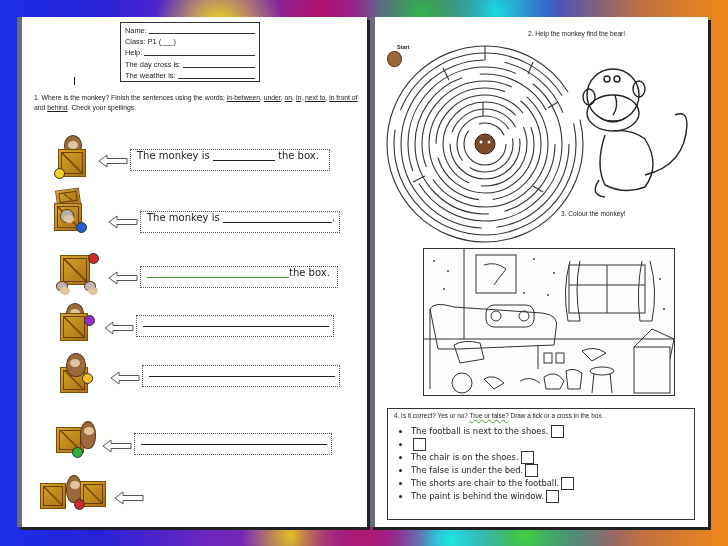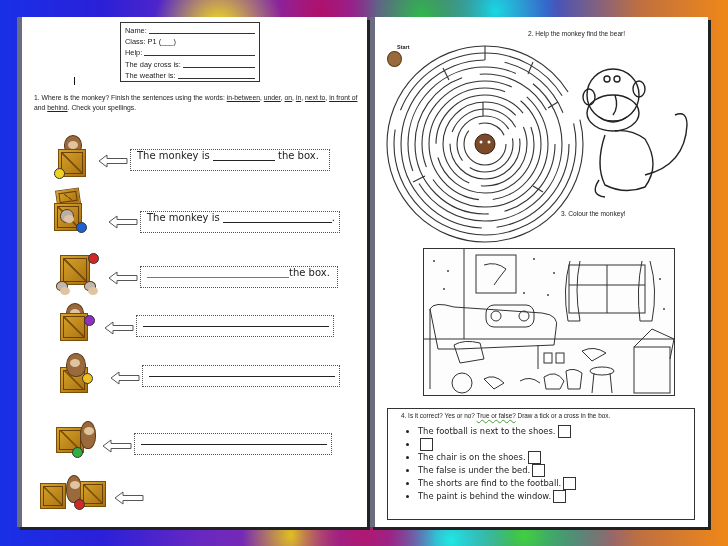--- a/index.html
+++ b/index.html
@@ -42,21 +42,21 @@
   .blank.green{border-bottom:1.5px solid #4a9a3a;}
 
   .q2-title{position:absolute;left:153px;top:13px;font-size:6.6px;color:#222;}
   .start-label{position:absolute;left:22px;top:27px;font-size:5.5px;font-weight:bold;color:#222;}
   .maze{position:absolute;left:8px;top:25px;width:205px;height:205px;}
   .big-monkey{position:absolute;left:200px;top:38px;width:120px;height:150px;}
   .q3-title{position:absolute;left:186px;top:193px;font-size:6.6px;color:#222;}
 
   .room{position:absolute;left:48px;top:231px;width:252px;height:148px;border:1.5px solid #333;box-sizing:border-box;background:#fdfdfd;overflow:hidden;}
 
-  .q4{position:absolute;left:12px;top:391px;width:308px;height:112px;border:1.5px solid #333;box-sizing:border-box;padding:3px 13px;}
+  .q4{position:absolute;left:12px;top:391px;width:308px;height:112px;border:1.5px solid #333;box-sizing:border-box;padding:3px 6px;}
   .q4-title{font-size:6.4px;color:#222;white-space:nowrap;}
   .q4-title .tf{text-decoration:underline wavy #4a9a3a;}
   .q4 ul{margin:6px 0 0 0;padding-left:17px;font-family:"DejaVu Sans",sans-serif;font-size:8.4px;line-height:12.8px;color:#222;}
   .q4 li{white-space:nowrap;}
   .tick-box{display:inline-block;width:11px;height:11px;border:1px solid #333;vertical-align:middle;margin-left:2px;}
 </style>
 </head>
 <body>
 
 <div class="page left">
@@ -295,17 +295,17 @@
     <div class="q4-title">
       <span>4. Is it correct? Yes or no?</span>
       <span class="tf">True or false?</span>
       <span>Draw a tick or a cross in the box.</span>
     </div>
     <ul>
       <li><span>The football is next to the shoes.</span><span class="tick-box"></span></li>
       <li><span class="tick-box"></span></li>
       <li><span>The chair is on the shoes.</span><span class="tick-box"></span></li>
       <li><span>The false is under the bed.</span><span class="tick-box"></span></li>
-      <li><span>The shorts are find to the football.</span><span class="tick-box"></span></li>
+      <li><span>The shorts are chair to the football.</span><span class="tick-box"></span></li>
       <li><span>The paint is behind the window.</span><span class="tick-box"></span></li>
     </ul>
   </div>
 </div>
 
 </body></html>

